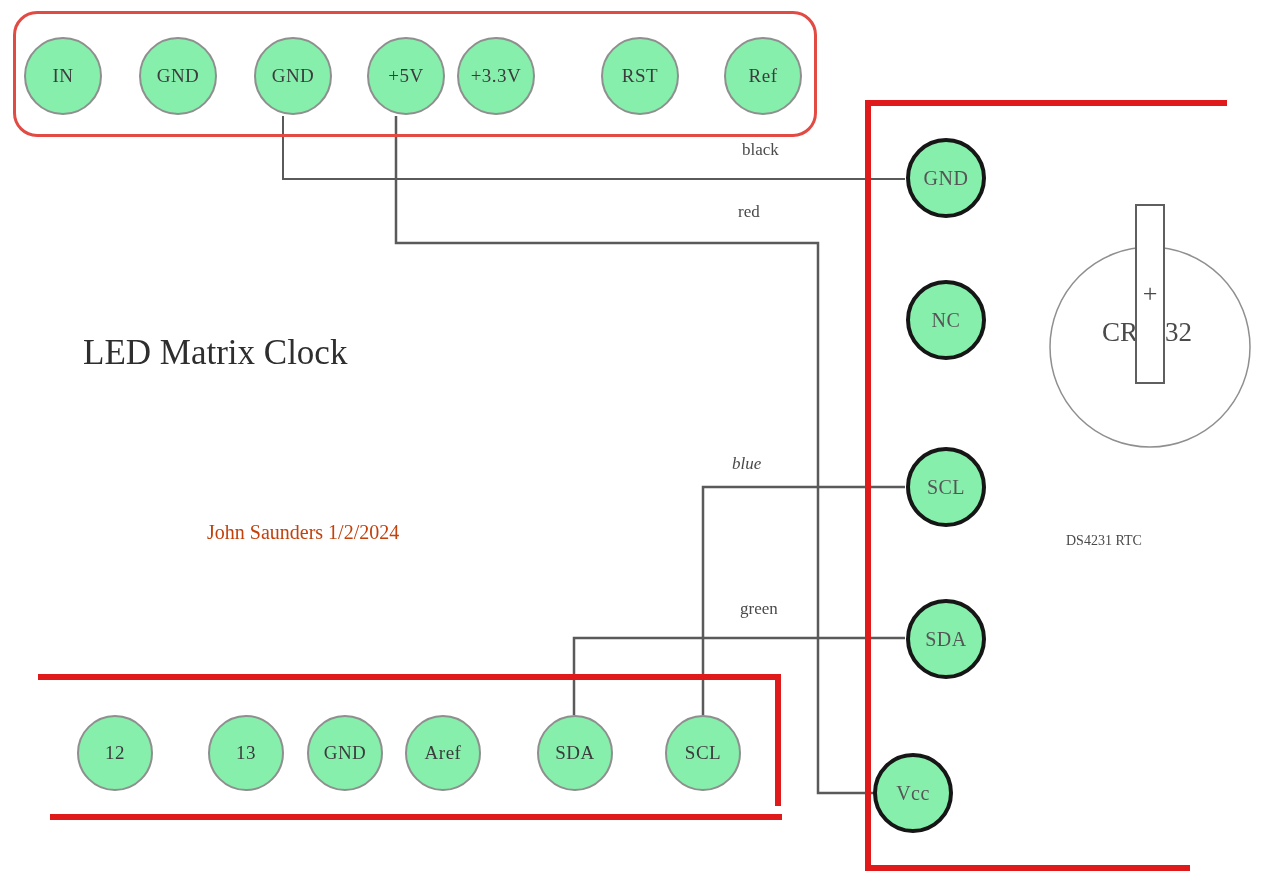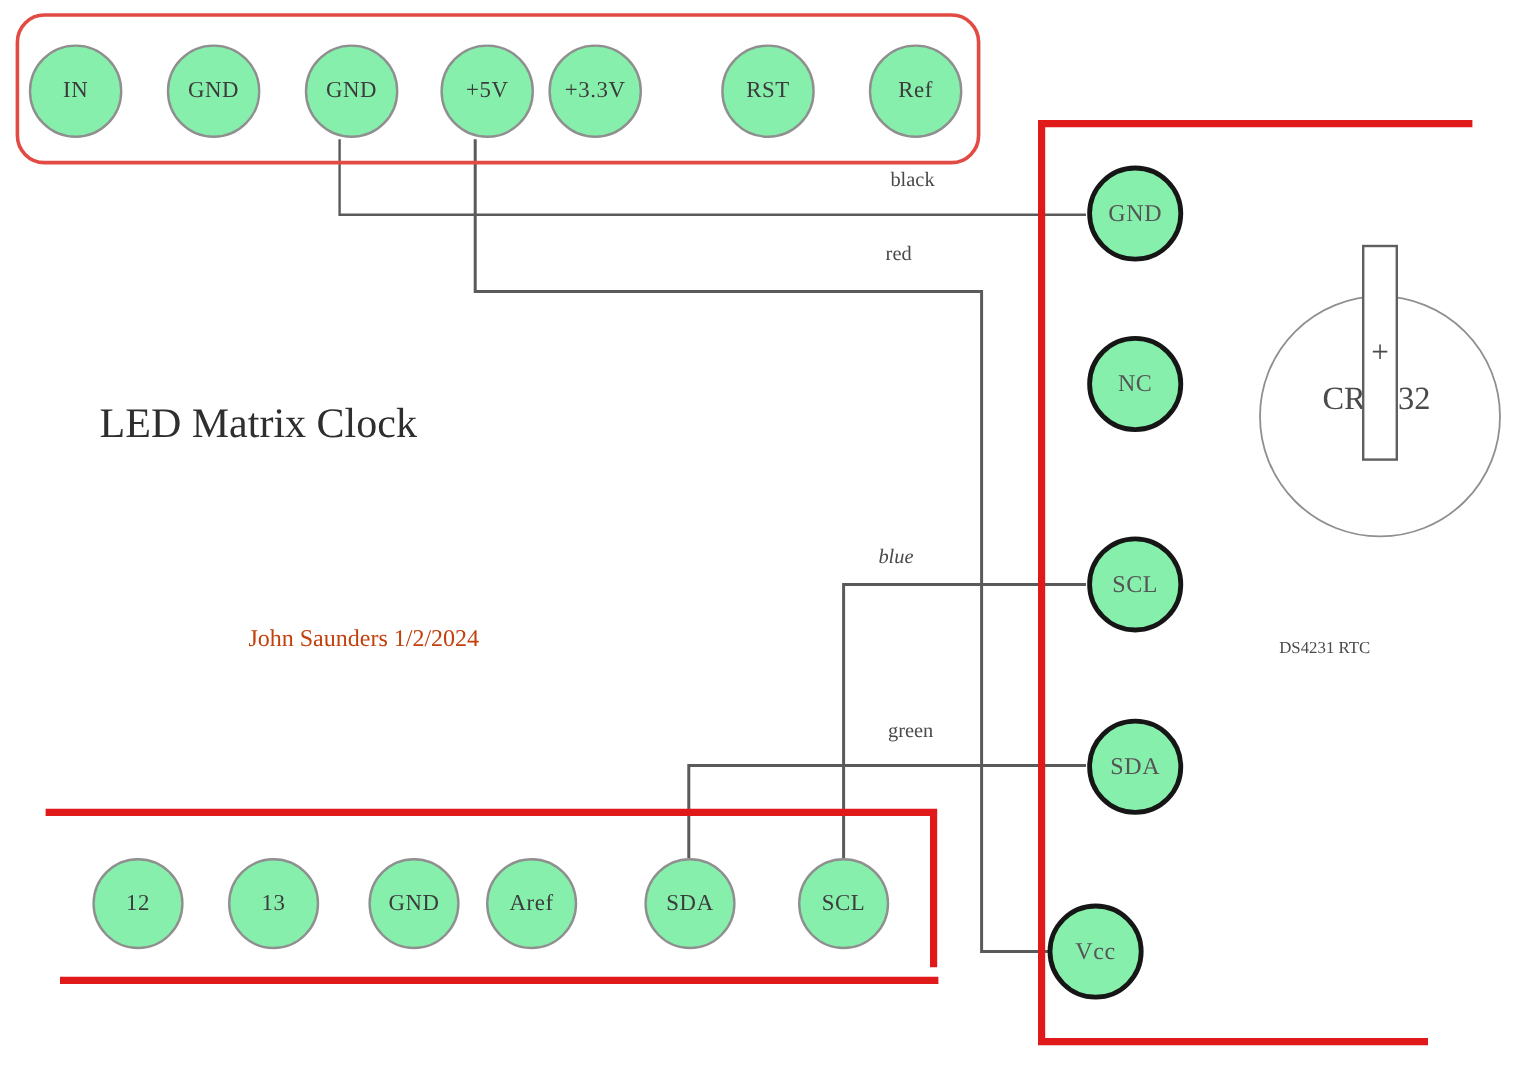--- a/index.html
+++ b/index.html
@@ -93,21 +93,21 @@
   <div class="pin thin" style="left:601px;top:37px;">
       <span>RST</span>
     </div>
   <div class="pin thin" style="left:724px;top:37px;">
       <span>Ref</span>
     </div>
 
   <div class="pin small" style="left:77px;top:715px;">
       <span>12</span>
     </div>
-  <div class="pin small" style="left:190px;top:715px;">
+  <div class="pin small" style="left:208px;top:715px;">
       <span>13</span>
     </div>
   <div class="pin small" style="left:307px;top:715px;">
       <span>GND</span>
     </div>
   <div class="pin small" style="left:405px;top:715px;">
       <span>Aref</span>
     </div>
   <div class="pin small" style="left:537px;top:715px;">
       <span>SDA</span>

